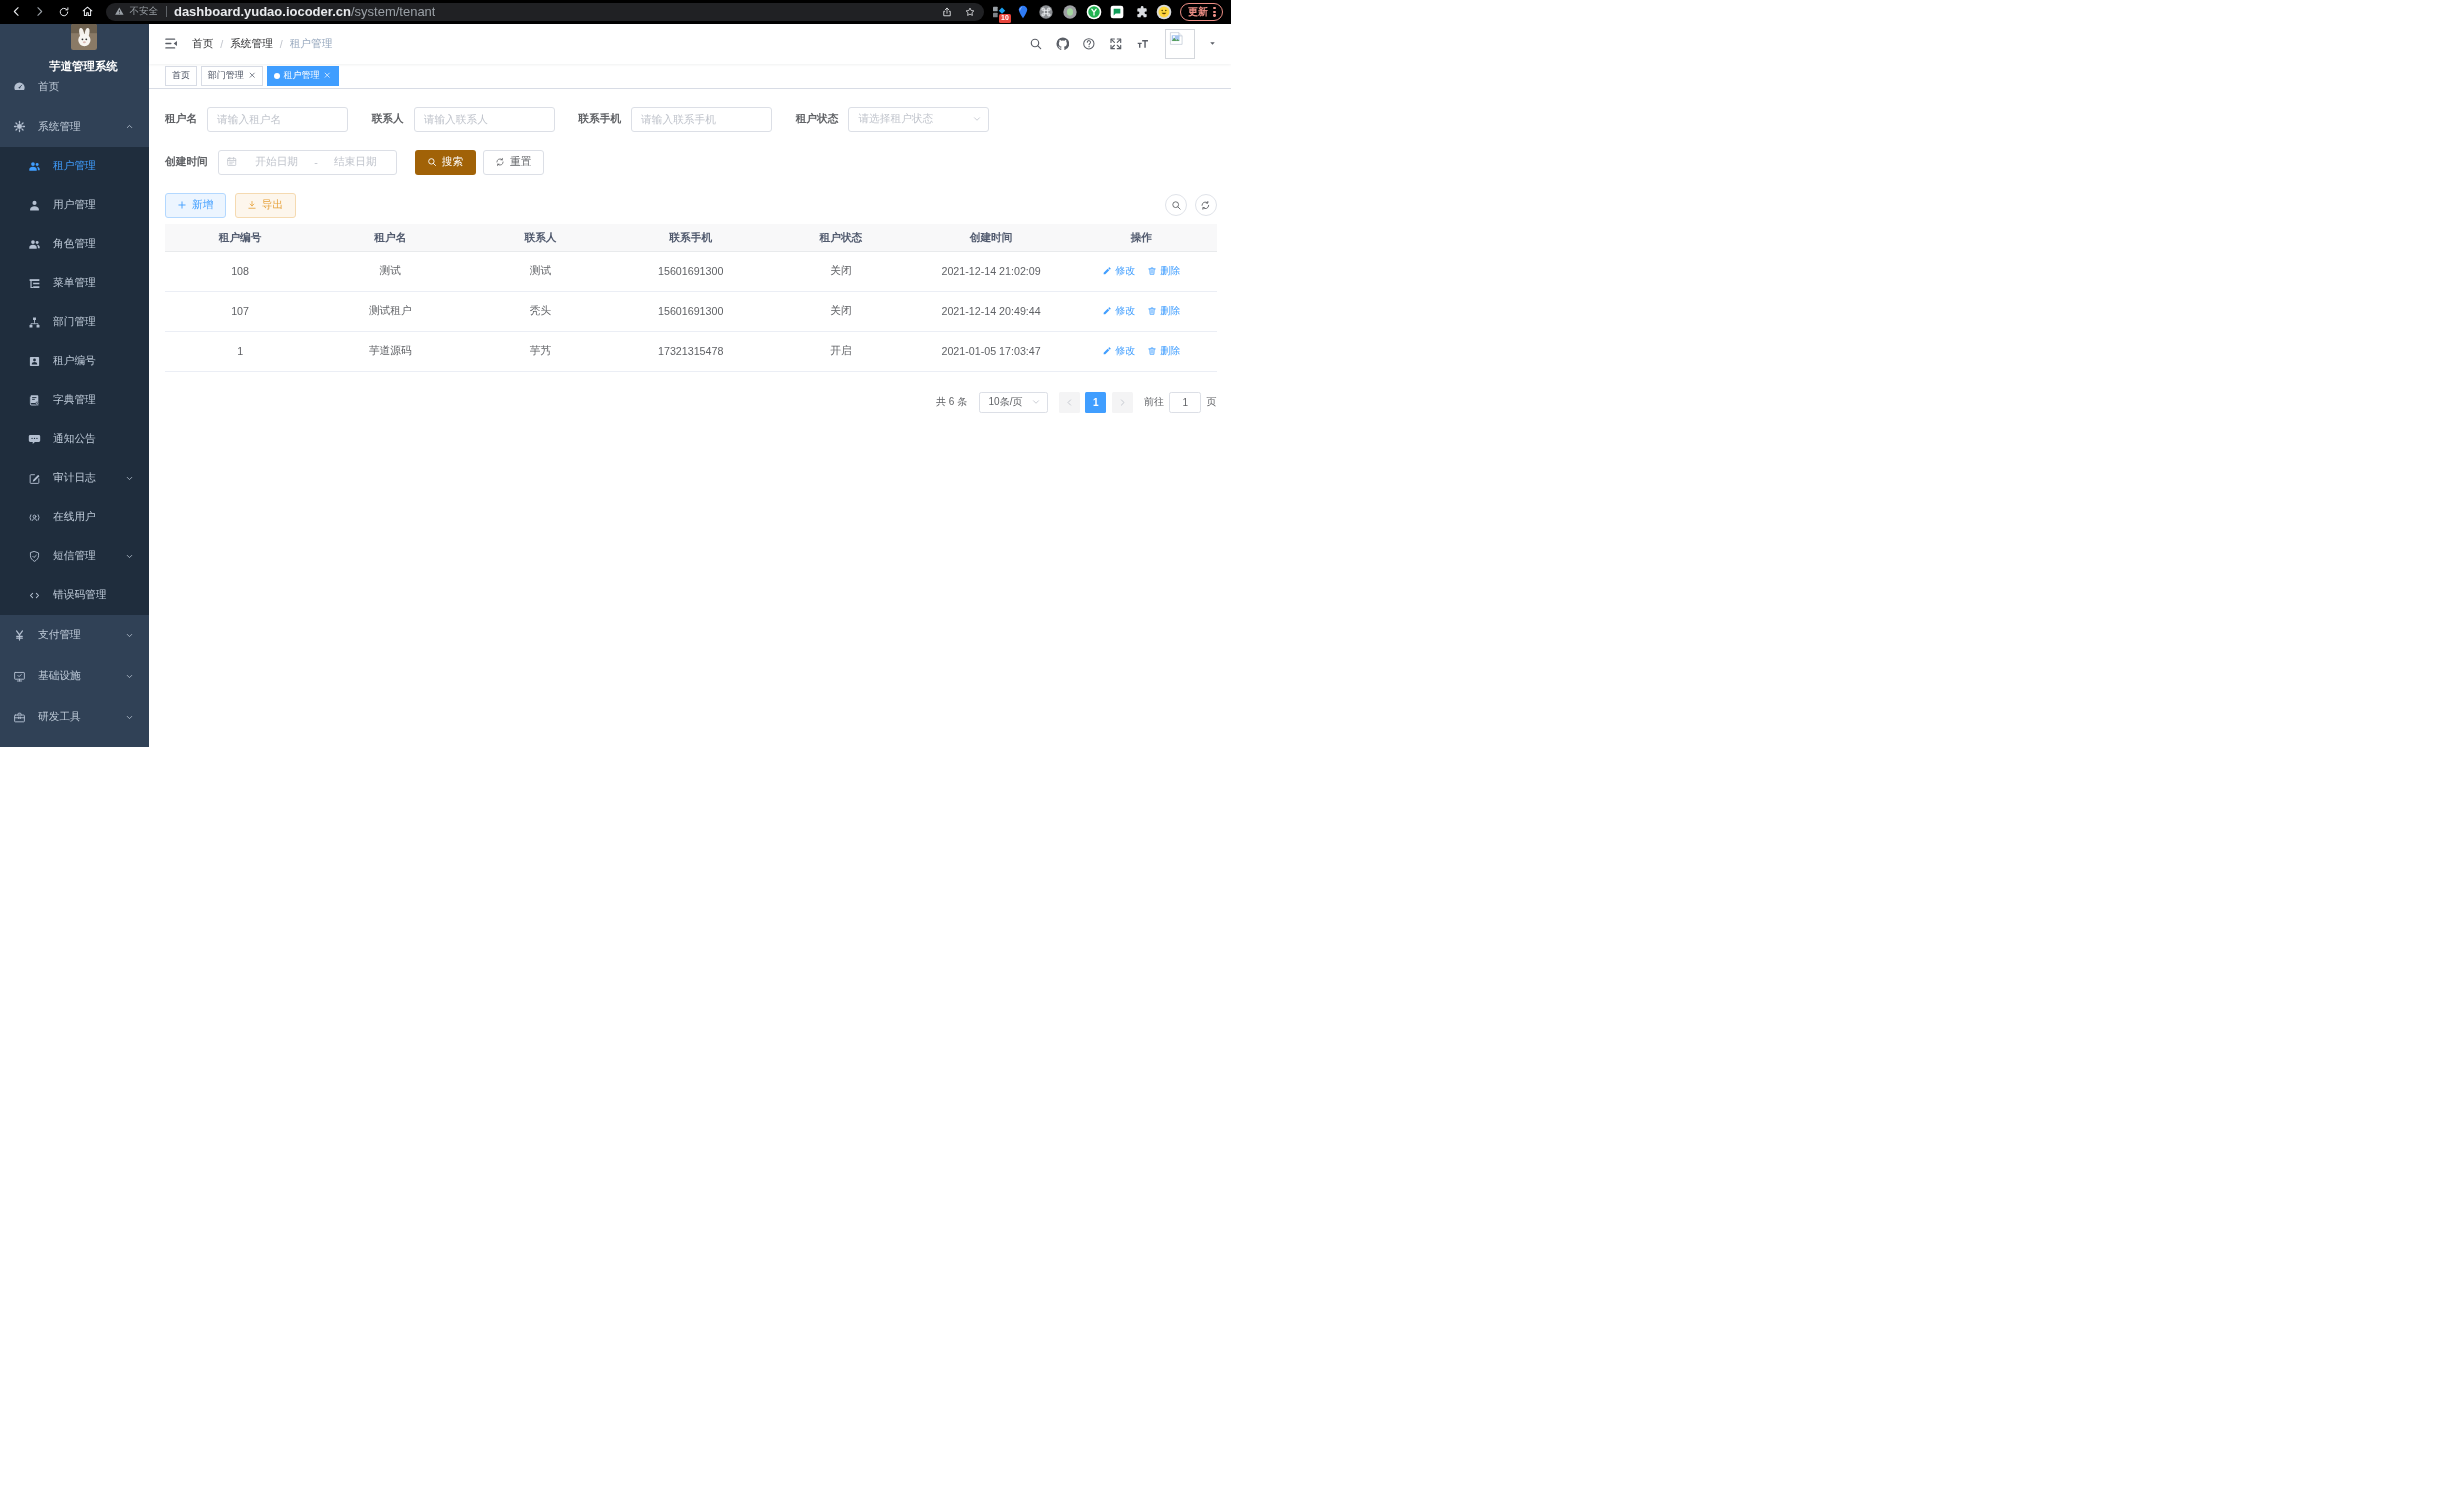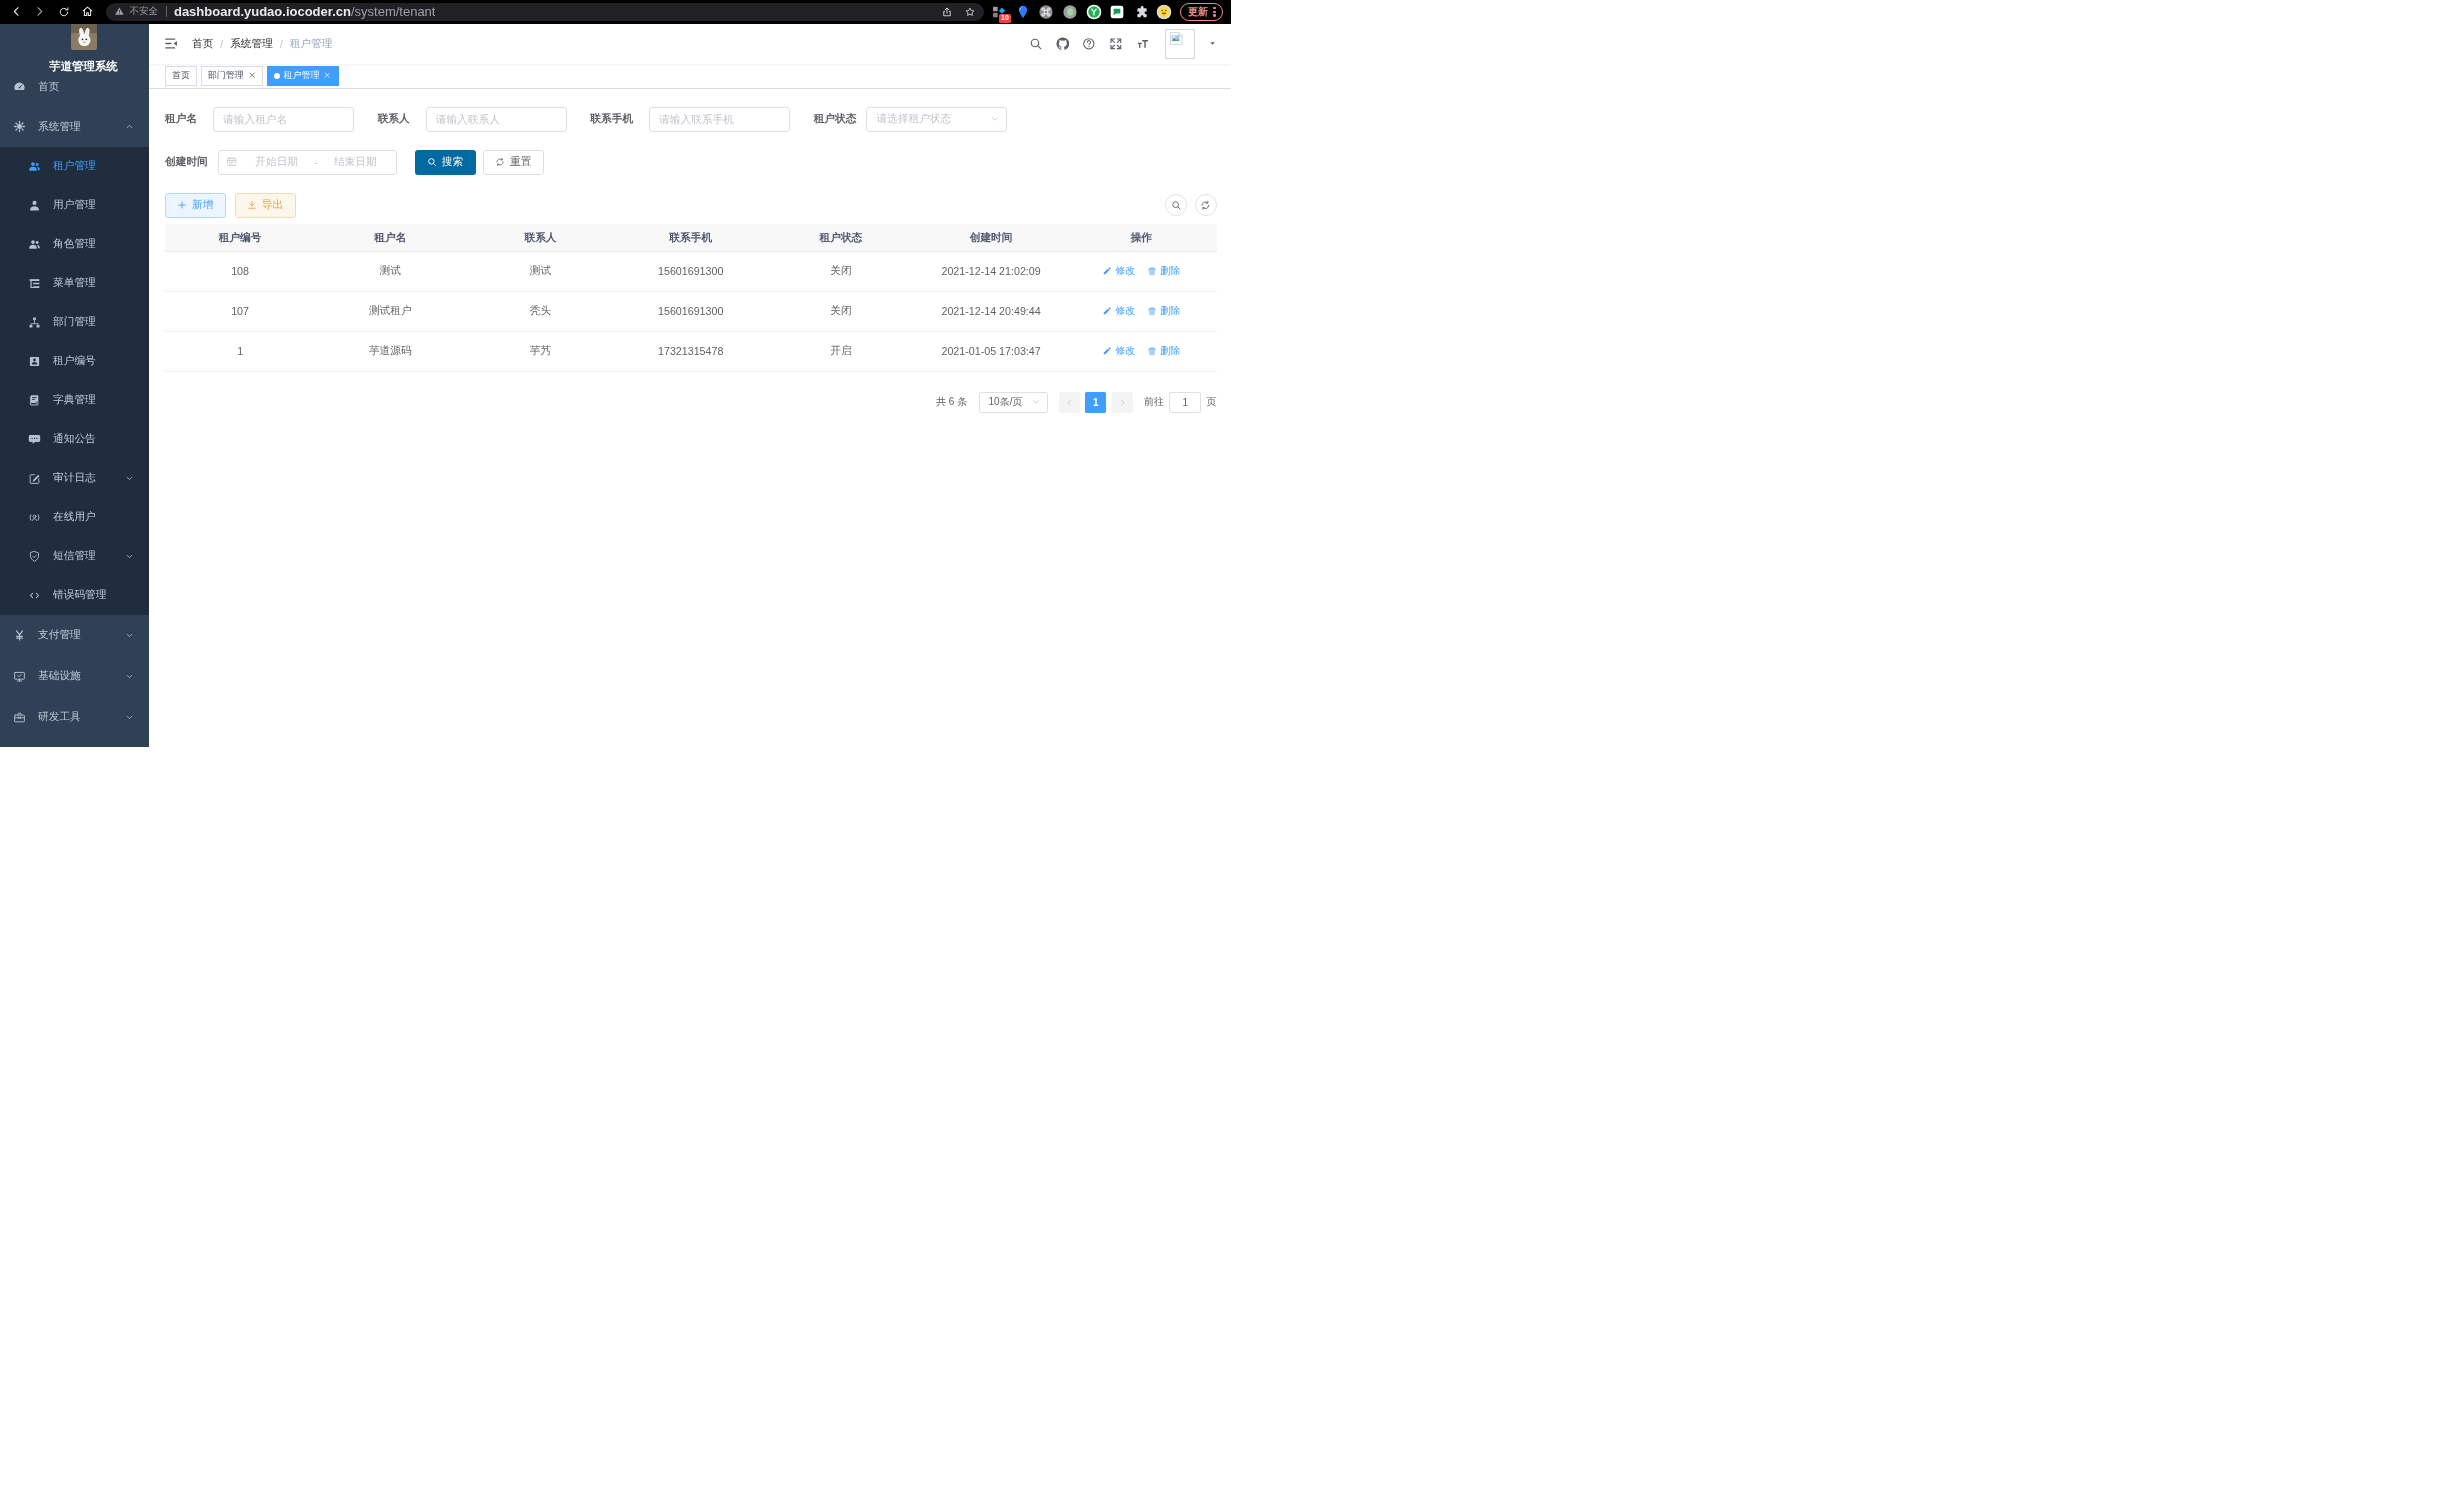--- a/index.html
+++ b/index.html
@@ -60,31 +60,31 @@
   .tag { height:20px; display:inline-flex; align-items:center; padding:0 6px; border:0.8px solid #d8dce5; background:#fff; color:#495060; font-size:9px; gap:3.8px; cursor:pointer; }
   .tag.active { background:#409eff; border-color:#409eff; color:#fff; }
   .tag .dot { width:6px; height:6px; border-radius:50%; background:#fff; flex-shrink:0; }
   .tag .close-x { width:8.4px; height:8.4px; color:inherit; opacity:.85; }
 
   
   .content { padding:18px 14.5px 0 16px; flex:1; }
   .filter-row { display:flex; align-items:center; margin-bottom:18px; }
   .f-group { display:flex; align-items:center; margin-right:23.6px; }
   .f-label { font-size:10.7px; font-weight:700; color:#606266; margin-right:10px; white-space:nowrap; }
-  .f-input { width:141px; height:25px; border:0.8px solid #dcdfe6; border-radius:3px; padding:0 9px; font-size:10.7px; color:#606266; outline:none; font-family:inherit;margin-left:6px; }
+  .f-input { width:141px; height:25px; border:0.8px solid #dcdfe6; border-radius:3px; padding:0 9px; font-size:10.7px; color:#606266; outline:none; font-family:inherit; }
   .f-input::placeholder { color:#c0c4cc; }
   .f-select { position:relative; width:141px; height:25px; border:0.8px solid #dcdfe6; border-radius:3px; display:flex; align-items:center; padding:0 23px 0 9px; font-size:10.7px; color:#c0c4cc; cursor:pointer; background:#fff; }
   .sel-caret { position:absolute; right:6.9px; width:10px; height:10px; color:#c0c4cc; }
   .date-range { width:179px; height:25px; border:0.8px solid #dcdfe6; border-radius:3px; display:flex; align-items:center; padding:0 7.6px; font-size:10.7px; color:#c0c4cc; background:#fff; cursor:pointer; }
   .date-range .cal { width:11.4px; height:11.4px; color:#c0c4cc; margin-right:6px; flex-shrink:0; }
   .date-range .ph { flex:1; text-align:center; }
   .date-range .dsep { padding:0 4.6px; color:#c0c4cc; }
   .btn { height:25px; border-radius:3px; border:0.8px solid transparent; display:inline-flex; align-items:center; justify-content:center; gap:4.6px; font-size:10.7px; padding:0 11.4px; cursor:pointer; font-family:inherit; white-space:nowrap; }
   .btn svg { width:10px; height:10px; }
-  .btn-primary { background:#0369a1; color:#fff; margin-left:9px;text-align:center; }
+  .btn-primary { background:#a16207; color:#fff; margin-left:9px;text-align:center; }
   .btn-default { background:#fff; border-color:#dcdfe6; color:#606266; margin-left:7.6px; }
   .btn-plain-primary { background:#ecf5ff; border-color:#b3d8ff; color:#409eff; }
   .btn-plain-warning { background:#fdf6ec; border-color:#f5dab1; color:#e6a23c; margin-left:9px; }
 
   .toolbar { display:flex; align-items:center; margin-bottom:6.9px; }
   .toolbar-right { margin-left:auto; display:flex; align-items:center; gap:7.6px; }
   .circle-btn { width:22px; height:22px; border-radius:50%; border:0.8px solid #e0e3e9; background:#fff; display:flex; align-items:center; justify-content:center; cursor:pointer; color:#606266; }
   .circle-btn svg { width:10.7px; height:10.7px; }
 
   

